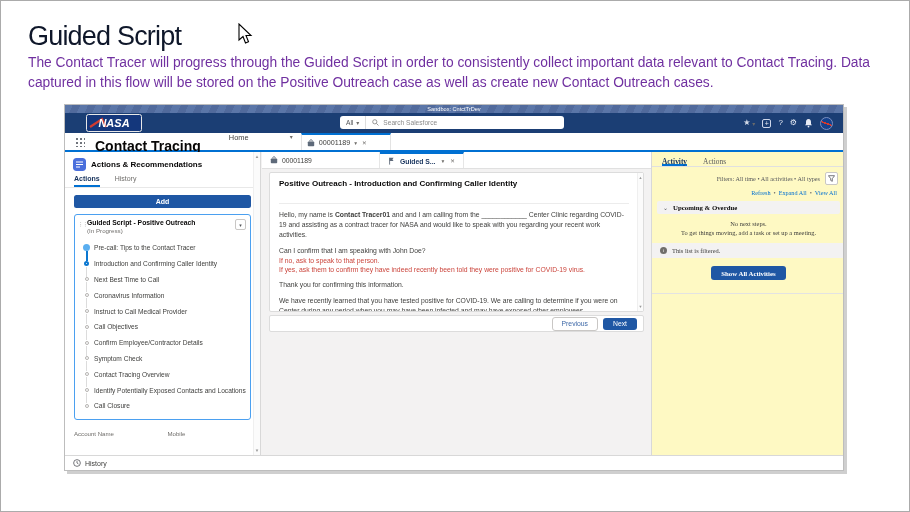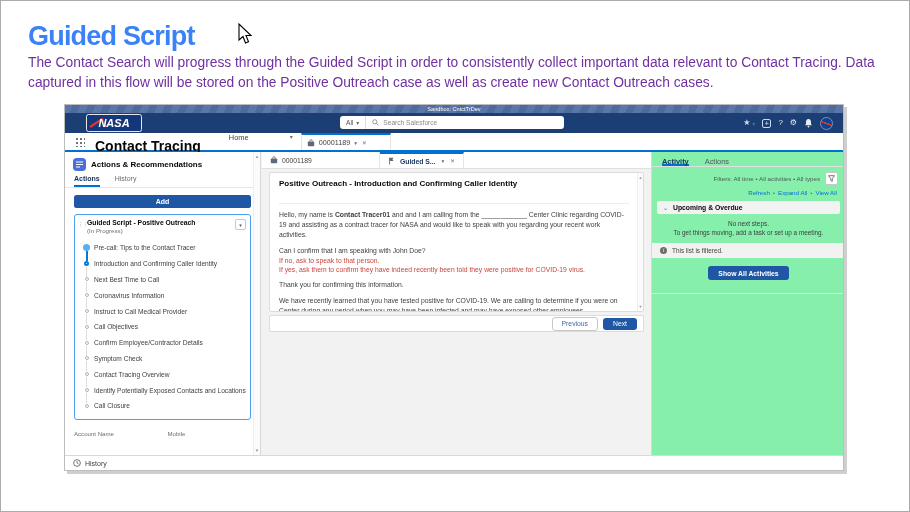--- a/index.html
+++ b/index.html
@@ -1,21 +1,21 @@
 <!DOCTYPE html>
 <html><head>
 <meta charset="utf-8">
 <style>
   * { margin:0; padding:0; box-sizing:border-box; }
   html,body { background:#e9e9e9; }
   body { font-family:"Liberation Sans", sans-serif; }
   .frame { position:relative; width:910px; height:512px; background:#fff; border:1px solid #ababab; overflow:hidden; }
 
   
-  .slide-title { position:absolute; left:27px; top:20px; font-size:27px; font-weight:bold; color:#3b82f6; letter-spacing:-0.8px; }
+  .slide-title { position:absolute; left:27px; top:20px; font-size:27px; font-weight:normal; color:#0f172a; letter-spacing:-0.8px; }
   .slide-desc  { position:absolute; left:27px; top:52px; width:858px; font-size:13.8px; line-height:1.42; color:#7030a0; }
   .cursor { position:absolute; left:237px; top:22px; width:16px; height:22px; }
 
   
   .sf-window { position:absolute; left:63px; top:103px; width:780px; height:367px; background:#f3f2f2; border:1px solid #bdbdbd; box-shadow:3px 3px 0 #cfcfcf; overflow:hidden; }
 
   .sandbox-bar { position:absolute; top:0; left:0; right:0; height:8px; line-height:8px; text-align:center; font-size:5.6px; color:#ffffff;
     background:repeating-linear-gradient(115deg,#5b76a8 0 7px,#516a9c 7px 14px); }
 
   .topbar { position:absolute; top:8px; left:0; right:0; height:20px; background:#1b3e74; }
@@ -36,21 +36,21 @@
   .app-name { font-size:14px; font-weight:bold; color:#080707; margin:5px 0 0 10px; }
   .nav-tab-home { margin-left:24px; width:72px; display:flex; justify-content:space-between; font-size:7.4px; color:#3e3e3c; padding:0 4px; }
   .nav-chev { font-size:6px; color:#706e6b; }
   .nav-tab-case { margin-left:4px; width:90px; border-left:1px solid #e3e3e3; border-right:1px solid #e3e3e3; border-top:2px solid #0070d2; background:#fff; display:flex; align-items:center; gap:4px; padding:0 5px; font-size:7.2px; color:#3e3e3c; }
   .nav-tab-case .x { margin-left:1px; }
   .xs-ic { font-size:5.6px; color:#706e6b; }
 
   
   .left-panel  { position:absolute; left:0; top:47px; width:196px; bottom:15px; background:#fff; border-right:1px solid #d8d8d8; overflow:hidden; }
   .center-col  { position:absolute; left:197px; top:47px; width:389px; bottom:15px; background:#f3f2f2; }
-  .right-col   { position:absolute; left:586px; top:47px; width:194px; bottom:15px; background:#86efac; border-left:1px solid #d8d8d8; }
+  .right-col   { position:absolute; left:586px; top:47px; width:194px; bottom:15px; background:#fef9c3; border-left:1px solid #d8d8d8;font-family:Liberation Serif, serif; }
 
   
   .lp-scroll { position:absolute; right:0; top:0; bottom:0; width:7px; border-left:1px solid #efefef; background:#fbfbfb; font-size:4.5px; color:#9a9a9a; text-align:center; }
   .lp-scroll .up { position:absolute; top:2px; left:0; right:0; }
   .lp-scroll .dn { position:absolute; bottom:2px; left:0; right:0; }
   .ar-header { display:flex; align-items:center; gap:5px; padding:6px 8px 4px 8px; }
   .sq-icon { width:13px; height:13px; border-radius:3px; flex:0 0 auto; }
   .ar-title { font-size:8px; font-weight:bold; color:#080707; }
   .ar-tabs { display:flex; gap:15px; padding:0 9px; border-bottom:1px solid #e8e8e8; height:13px; }
   .ar-tab { font-size:7px; color:#706e6b; }
@@ -121,21 +121,21 @@
 
   
   .window-footer { position:absolute; left:0; right:0; bottom:0; height:15px; background:#fff; border-top:1px solid #d8d8d8; display:flex; align-items:center; gap:4px; padding-left:8px; font-size:7px; color:#3e3e3c; }
 </style>
 </head>
 <body>
 
 <div class="frame">
 
   <div class="slide-title">Guided Script</div>
-  <div class="slide-desc">The Contact Search will progress through the Guided Script in order to consistently collect important data relevant to Contact Tracing. Data captured in this flow will be stored on the Positive Outreach case as well as create new Contact Outreach cases.</div>
+  <div class="slide-desc">The Contact Tracer will progress through the Guided Script in order to consistently collect important data relevant to Contact Tracing. Data captured in this flow will be stored on the Positive Outreach case as well as create new Contact Outreach cases.</div>
 
   <svg class="cursor" viewBox="0 0 16 22">
     <polygon points="1,1 1,17 5,13.5 7.5,20 10.5,18.8 8,12.5 13,12.5" fill="#fff" stroke="#000" stroke-width="1.1"></polygon>
   </svg>
 
   <div class="sf-window">
 
     <div class="sandbox-bar">Sandbox: CntctTrDev</div>
 
     <div class="topbar">

